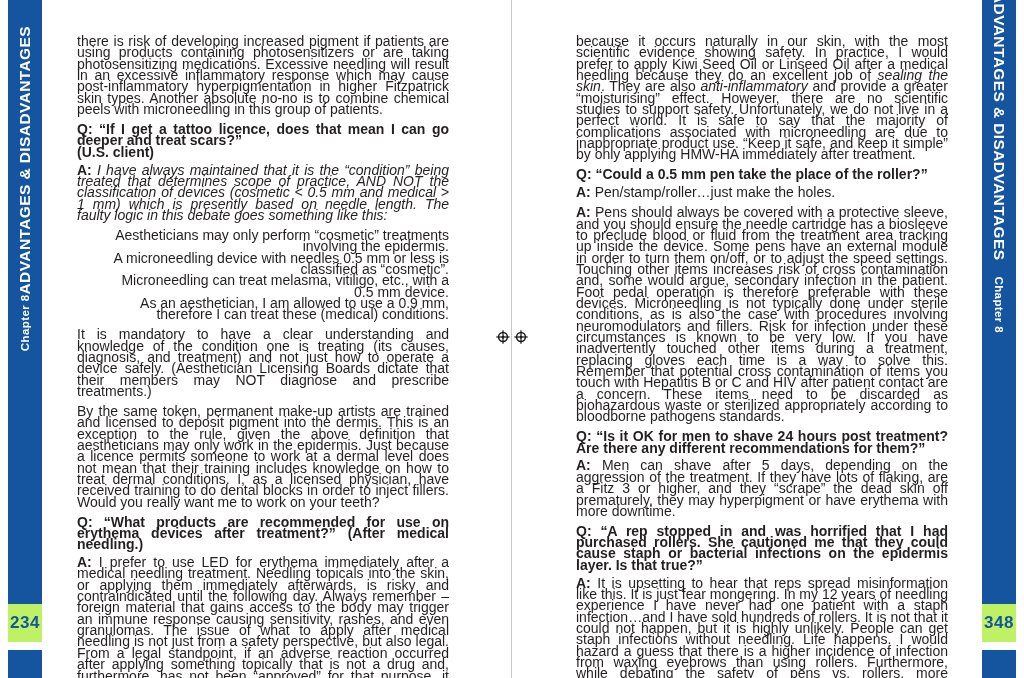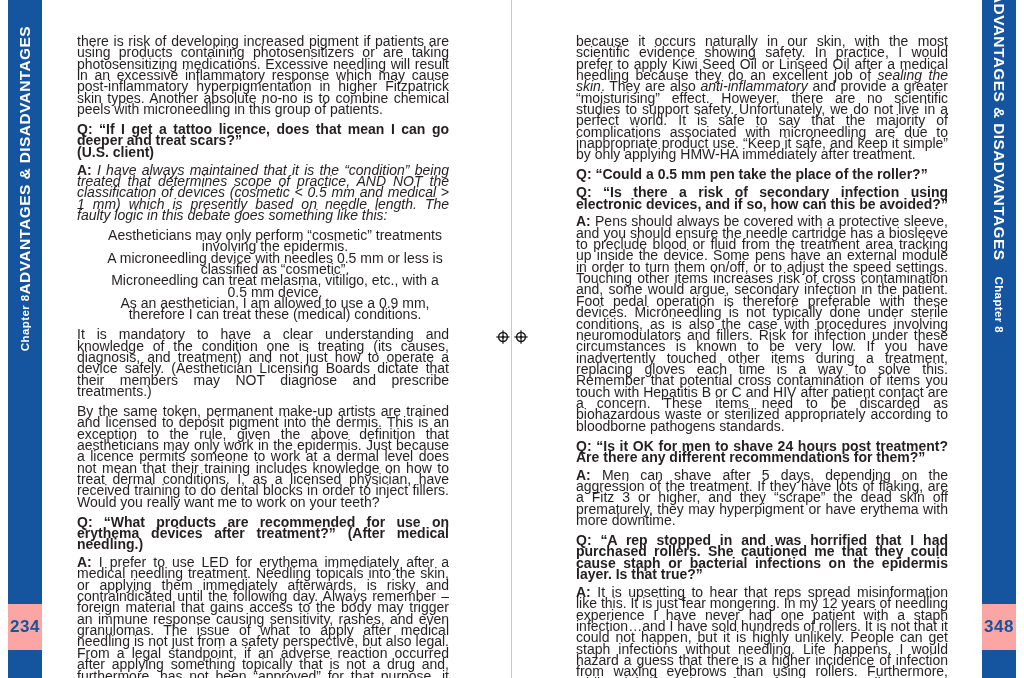--- a/index.html
+++ b/index.html
@@ -92,29 +92,29 @@
     box-sizing: border-box;
   }
   .bar-title  { font-size: 15.5px; font-weight: bold; }
   .bar-chap   { font-size: 11.5px; font-weight: bold; margin-left: 16px; }
 
   .page-num {
     position: absolute;
     left: 0;
     top: 604px;
     width: 34px;
-    height: 46px;
+    height: 38px;
     display: flex;
     align-items: center;
     justify-content: center;
     color: #15549E;
     font-size: 17px;
     font-weight: bold;
     letter-spacing: 0.5px;
-    background: #fca5a5;
+    background: #bef264;
   }
 
   
   .page-col {
     position: absolute;
     top: 36px;
     width: 372px;
     font-size: 14px;
     line-height: 11.35px;
     text-align: justify;
@@ -135,21 +135,21 @@
   .ital { font-style: italic; }
 
   .answer-italic {
     font-style: italic;
   }
   .answer-italic .lead { font-style: normal; }
 
   .indent-list {
     margin: 0 0 8.6px 0;
     padding-left: 24px;
-    text-align: center;
+    text-align: right;
   }
   .indent-list div {
     text-indent: 0;
   }
 </style>
 </head>
 <body>
 
 <div class="spread">
 
@@ -220,25 +220,25 @@
 
   <div class="page-col right">
 
     <p><span>because it occurs naturally in our skin, with the most scientific evidence showing safety. In practice, I would prefer to apply Kiwi Seed Oil or Linseed Oil after a medical needling because they do an excellent job of </span><span class="ital">sealing the skin</span><span>. They are also </span><span class="ital">anti-inflammatory</span><span> and provide a greater “moisturising” effect. However, there are no scientific studies to support safety. Unfortunately, we do not live in a perfect world. It is safe to say that the majority of complications associated with microneedling are due to inappropriate product use. “Keep it safe, and keep it simple” by only applying HMW-HA immediately after treatment.</span></p>
 
     <p class="qa-q">
       <span>Q:</span>
       <span>“Could a 0.5 mm pen take the place of the roller?”</span>
     </p>
 
-
-    <p class="qa-q">
-      <span>Q:</span>
-      <span>“Is there a risk of secondary infection using electronic devices, and if so, how can this be avoided?”</span>
-    </p>
+    <p>
+      <span class="lead">A:</span>
+      <span>Pen/stamp/roller…just make the holes.</span>
+    </p>
+
 
     <p>
       <span class="lead">A:</span>
       <span>Pens should always be covered with a protective sleeve, and you should ensure the needle cartridge has a biosleeve to preclude blood or fluid from the treatment area tracking up inside the device. Some pens have an external module in order to turn them on/off, or to adjust the speed settings. Touching other items increases risk of cross contamination and, some would argue, secondary infection in the patient. Foot pedal operation is therefore preferable with these devices. Microneedling is not typically done under sterile conditions, as is also the case with procedures involving neuromodulators and fillers. Risk for infection under these circumstances is known to be very low. If you have inadvertently touched other items during a treatment, replacing gloves each time is a way to solve this. Remember that potential cross contamination of items you touch with Hepatitis B or C and HIV after patient contact are a concern. These items need to be discarded as biohazardous waste or sterilized appropriately according to bloodborne pathogens standards.</span>
     </p>
 
     <p class="qa-q">
       <span>Q:</span>
       <span>“Is it OK for men to shave 24 hours post treatment? Are there any different recommendations for them?”</span>
     </p>

